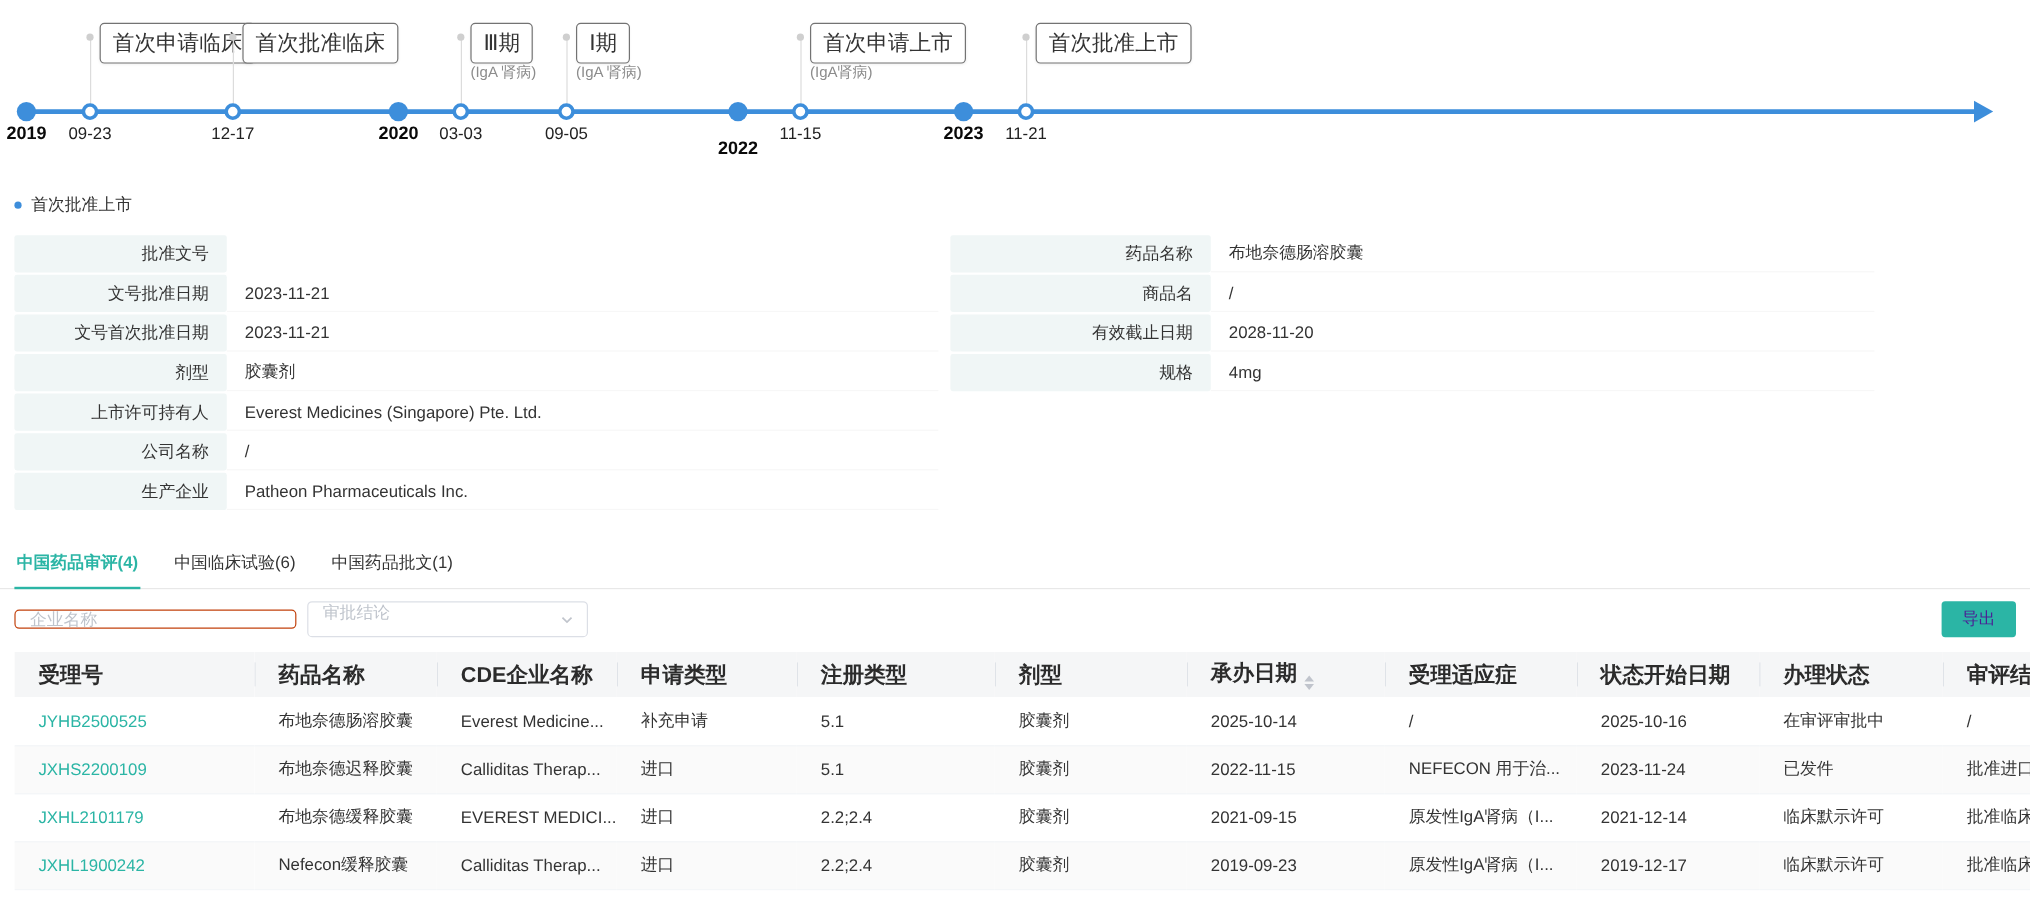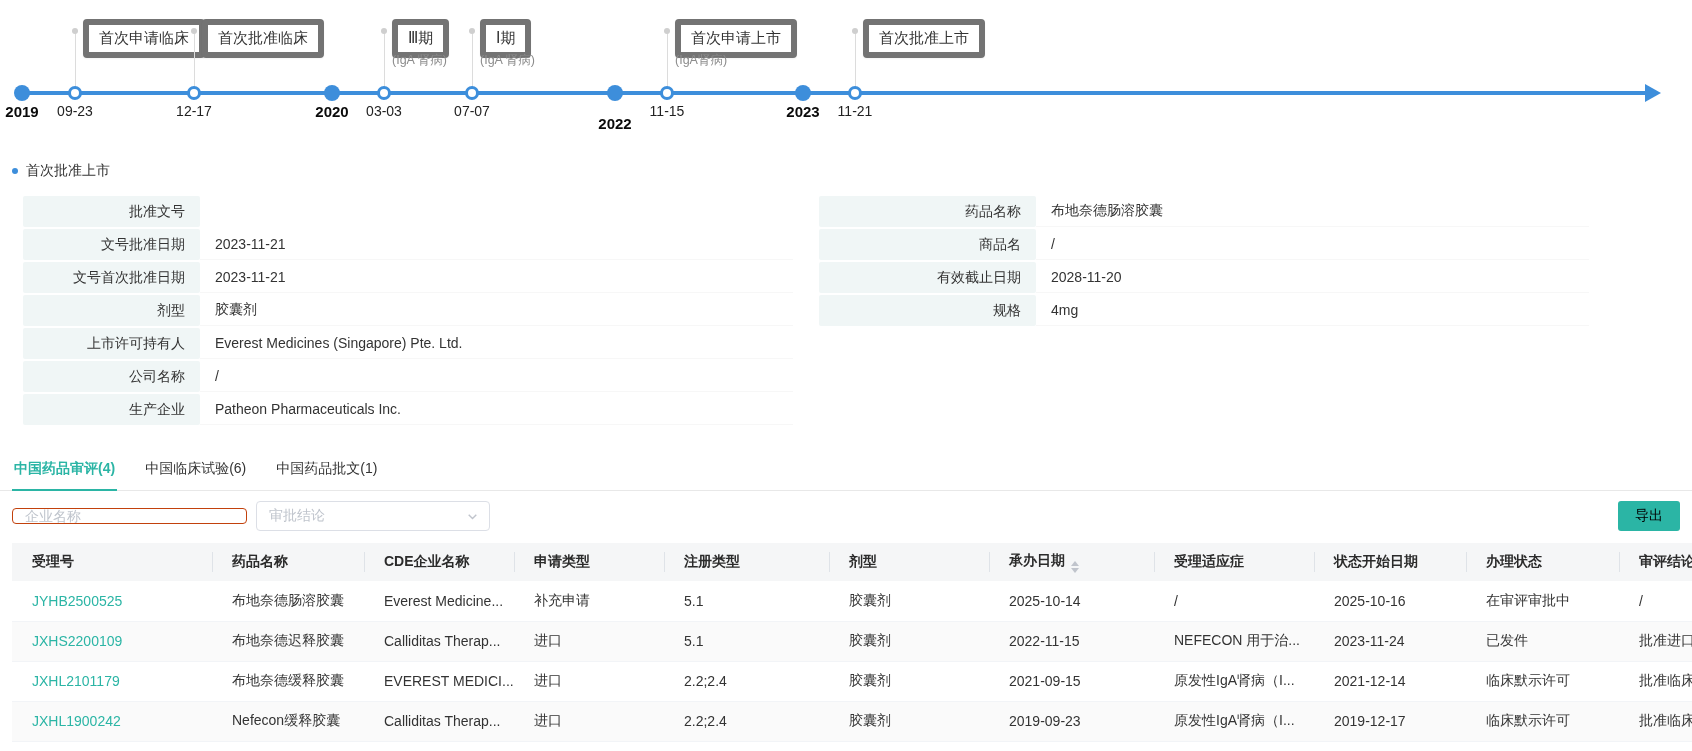--- a/index.html
+++ b/index.html
@@ -13,30 +13,30 @@
   .tl-arrow{position:absolute;left:1645px;top:84px;width:0;height:0;
     border-left:16px solid var(--timeline-blue,#3d8edb);
     border-top:9px solid transparent;border-bottom:9px solid transparent}
   .tl-node{position:absolute;transform:translateX(-50%);border-radius:50%}
   .tl-node.year{width:16px;height:16px;top:85px;background:var(--timeline-blue,#3d8edb)}
   .tl-node.event{width:14px;height:14px;top:86px;background:#fff;border:3px solid var(--timeline-blue,#3d8edb)}
   .tl-label{position:absolute;top:103px;transform:translateX(-50%);white-space:nowrap;font-size:14px;color:#222}
   .tl-label.year{font-weight:700;color:#0a0a0a;font-size:15px}
   .tl-stem{position:absolute;top:33px;width:1px;height:58px;background:#dcdcdc}
   .tl-stemdot{position:absolute;top:28px;width:6px;height:6px;border-radius:50%;background:#cfcfcf;transform:translateX(-50%)}
-  .tl-badge{position:absolute;top:19px;white-space:nowrap;background:#fff;border:6px solid #737373;
-    border-radius:4px;padding:4px 10px;font-size:15px;color:#333;box-shadow:0 1px 2px rgba(0,0,0,.05);cursor:pointer}
+  .tl-badge{position:absolute;top:19px;white-space:nowrap;background:#fff;border:1px solid #737373;
+    border-radius:4px;padding:4px 10px;font-size:18px;color:#333;box-shadow:0 1px 2px rgba(0,0,0,.05);cursor:pointer}
   .tl-sub{position:absolute;top:52px;white-space:nowrap;color:#8c8c8c;font-size:12.5px}
 
   
   .section-header{display:flex;align-items:center;gap:8px;margin:20px 0 16px 12px}
   .bullet{width:6px;height:6px;border-radius:50%;background:var(--timeline-blue,#3d8edb)}
 
   
-  .details{display:flex;gap:26px;padding:0 23px}
+  .details{display:flex;gap:10px;padding:0 12px}
   .dcol{display:flex;flex-direction:column}
   .dcol-left{width:770px}
   .dcol-right{width:770px}
   .drow{display:flex;height:31px;margin-bottom:2px}
   .dlabel{background:var(--label-bg,#f0f6f6);display:flex;align-items:center;justify-content:flex-end;
     padding-right:15px;color:#333;border-radius:2px}
   .dcol-left .dlabel{width:177px}
   .dcol-right .dlabel{width:217px}
   .dvalue{flex:1;display:flex;align-items:center;padding-left:15px;border-bottom:1px solid #f7f7f7;
     white-space:nowrap;overflow:hidden}
@@ -46,32 +46,32 @@
   .tab{padding:9px 2px 11px;font-size:14px;cursor:pointer;color:#333}
   .tab.active{color:var(--accent-teal,#2bb5a5);font-weight:700;
     border-bottom:2px solid var(--accent-teal,#2bb5a5);margin-bottom:-1px}
 
   
   .filters{display:flex;align-items:center;gap:9px;padding:10px 12px 0}
   .text-input{width:235px;height:16px;border:1px solid #c2410c;border-radius:4px;padding:0 12px;
     font:inherit;color:#333;outline:none}
   .text-input::placeholder{color:#bfc4cc}
   .select{width:234px;height:30px;border:1px solid #dcdfe6;border-radius:4px;display:flex;
-    align-items:center;justify-content:space-between;padding:0 10px 0 12px;cursor:pointer;background:#fff}
+    justify-content:space-between;padding:0 10px 0 12px;cursor:pointer;background:#fff}
   .select-placeholder{color:#bfc4cc}
   .chevron{display:flex;align-items:center}
   .spacer{flex:1}
-  .export-btn{height:30px;padding:0 17px;background:var(--accent-teal,#2bb5a5);color:#000000;border:none;
+  .export-btn{height:30px;padding:0 17px;background:var(--accent-teal,#2bb5a5);color:#4c1d95;border:none;
     border-radius:3px;font:inherit;font-size:14px;cursor:pointer}
 
   
   .table-wrap{margin:12px 0 0 12px;overflow:hidden}
   .data-table{width:1680px;border-collapse:collapse;table-layout:fixed}
   .data-table th{background:var(--table-header-bg,#f5f6f7);height:38px;text-align:left;
-    padding:0 10px 0 20px;font-weight:700;font-size:14px;color:#2b2b2b;position:relative;white-space:nowrap;overflow:hidden}
+    padding:0 10px 0 20px;font-weight:700;font-size:18px;color:#2b2b2b;position:relative;white-space:nowrap;overflow:hidden}
   .data-table th + th::before{content:"";position:absolute;left:0;top:9px;bottom:9px;width:1px;background:#dfe3e8}
   .data-table td{height:40px;padding:0 10px 0 20px;font-size:14px;border-bottom:1px solid #f2f4f7;
     white-space:nowrap;overflow:hidden;color:#333}
   .data-table tbody tr:nth-child(even){background:#fafafa}
   .link{color:var(--accent-teal,#2bb5a5);cursor:pointer}
   .sort{display:inline-flex;flex-direction:column;gap:2px;margin-left:6px;vertical-align:-1px}
   .sort i{display:block;width:0;height:0;border-left:4px solid transparent;border-right:4px solid transparent}
   .sort .up{border-bottom:5px solid #c0c4cc}
   .sort .down{border-top:5px solid #c0c4cc}
 </style>
@@ -102,21 +102,21 @@
         <div class="tl-stemdot" style="left: 384px;"></div>
         <div class="tl-badge" style="left: 392px;">Ⅲ期</div>
         <div class="tl-sub" style="left: 392px;">(IgA 肾病)</div>
         <div class="tl-node event" style="left: 384px;"></div>
         <div class="tl-label" style="left: 384px;">03-03</div>
         <div class="tl-stem" style="left: 472px;"></div>
         <div class="tl-stemdot" style="left: 472px;"></div>
         <div class="tl-badge" style="left: 480px;">Ⅰ期</div>
         <div class="tl-sub" style="left: 480px;">(IgA 肾病)</div>
         <div class="tl-node event" style="left: 472px;"></div>
-        <div class="tl-label" style="left: 472px;">07-07</div>
+        <div class="tl-label" style="left: 472px;">09-05</div>
         <div class="tl-node year" style="left: 615px;"></div>
         <div class="tl-label year" style="left: 615px; margin-top: 12px;">2022</div>
         <div class="tl-stem" style="left: 667px;"></div>
         <div class="tl-stemdot" style="left: 667px;"></div>
         <div class="tl-badge" style="left: 675px; text-align: center;">首次申请上市</div>
         <div class="tl-sub" style="left: 675px;">(IgA肾病)</div>
         <div class="tl-node event" style="left: 667px;"></div>
         <div class="tl-label" style="left: 667px;">11-15</div>
         <div class="tl-node year" style="left: 803px;"></div>
         <div class="tl-label year" style="left: 803px;">2023</div>

